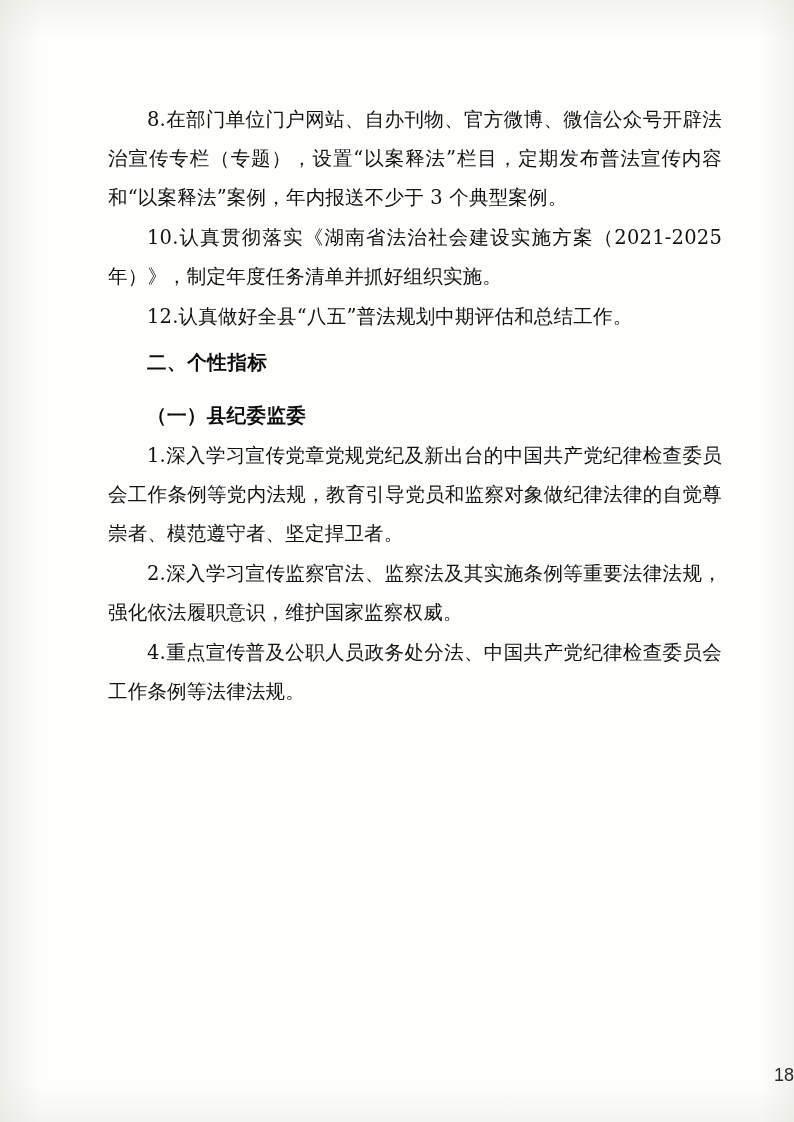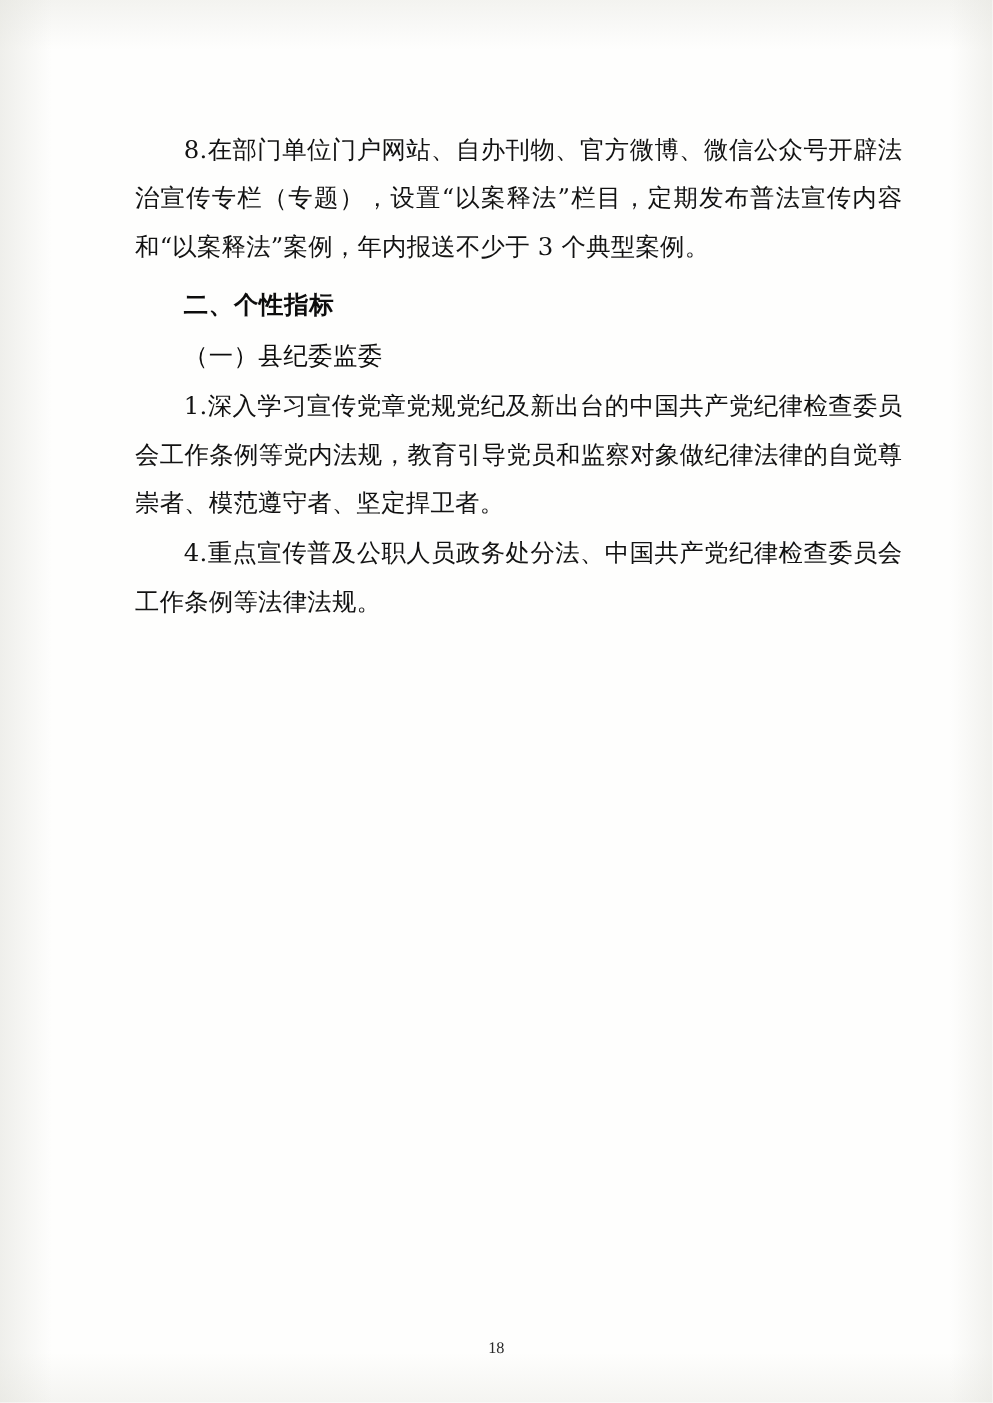--- a/index.html
+++ b/index.html
@@ -42,59 +42,62 @@
     margin: 0 0 1px 0;
     font-size: 19.5px;
     line-height: 39px;
     text-align: justify;
     text-justify: inter-ideograph;
     text-indent: 39px;
     letter-spacing: 0.2px;
     color: #121212;
   }
   p.heading {
-    margin: 7px 0 2px 0;
+    margin: 7px 0 14px 0;
     font-size: 19.5px;
     line-height: 39px;
     text-indent: 39px;
     font-weight: bold;
     letter-spacing: 0.6px;
     color: #0d0d0d;
     font-family: "DejaVu Sans", sans-serif;
   }
   p.subheading {
     margin: 0 0 1px 0;
     font-size: 19.5px;
     line-height: 39px;
     text-indent: 39px;
-    font-weight: normal;
+    font-weight: bold;
     letter-spacing: 0.4px;
     color: #0d0d0d;
     font-family: "DejaVu Sans", sans-serif;
   }
   .page-number {
     position: absolute;
     left: 0;
     right: 0;
     bottom: 36px;
-    text-align: center;
-    font-size: 13px;
+    text-align: right;
+    font-size: 18px;
     color: #2a2a2a;
-    font-family: Liberation Serif, serif;
+    font-family: Liberation Sans, sans-serif;
     z-index: 2;
   }
 </style>
 </head>
 <body>
 
 <div class="page">
   <div class="body-text">
 
     <p class="para">8.在部门单位门户网站、自办刊物、官方微博、微信公众号开辟法治宣传专栏（专题），设置“以案释法”栏目，定期发布普法宣传内容和“以案释法”案例，年内报送不少于 3 个典型案例。</p>
+    <p class="para">10.认真贯彻落实《湖南省法治社会建设实施方案（2021-2025 年）》，制定年度任务清单并抓好组织实施。</p>
+    <p class="para">12.认真做好全县“八五”普法规划中期评估和总结工作。</p>
     <p class="heading">二、个性指标</p>
     <p class="subheading">（一）县纪委监委</p>
     <p class="para">1.深入学习宣传党章党规党纪及新出台的中国共产党纪律检查委员会工作条例等党内法规，教育引导党员和监察对象做纪律法律的自觉尊崇者、模范遵守者、坚定捍卫者。</p>
+    <p class="para">2.深入学习宣传监察官法、监察法及其实施条例等重要法律法规，强化依法履职意识，维护国家监察权威。</p>
     <p class="para">4.重点宣传普及公职人员政务处分法、中国共产党纪律检查委员会工作条例等法律法规。</p>
 
   </div>
 
   <div class="page-number">18</div>
 </div>
 
 </body></html>

